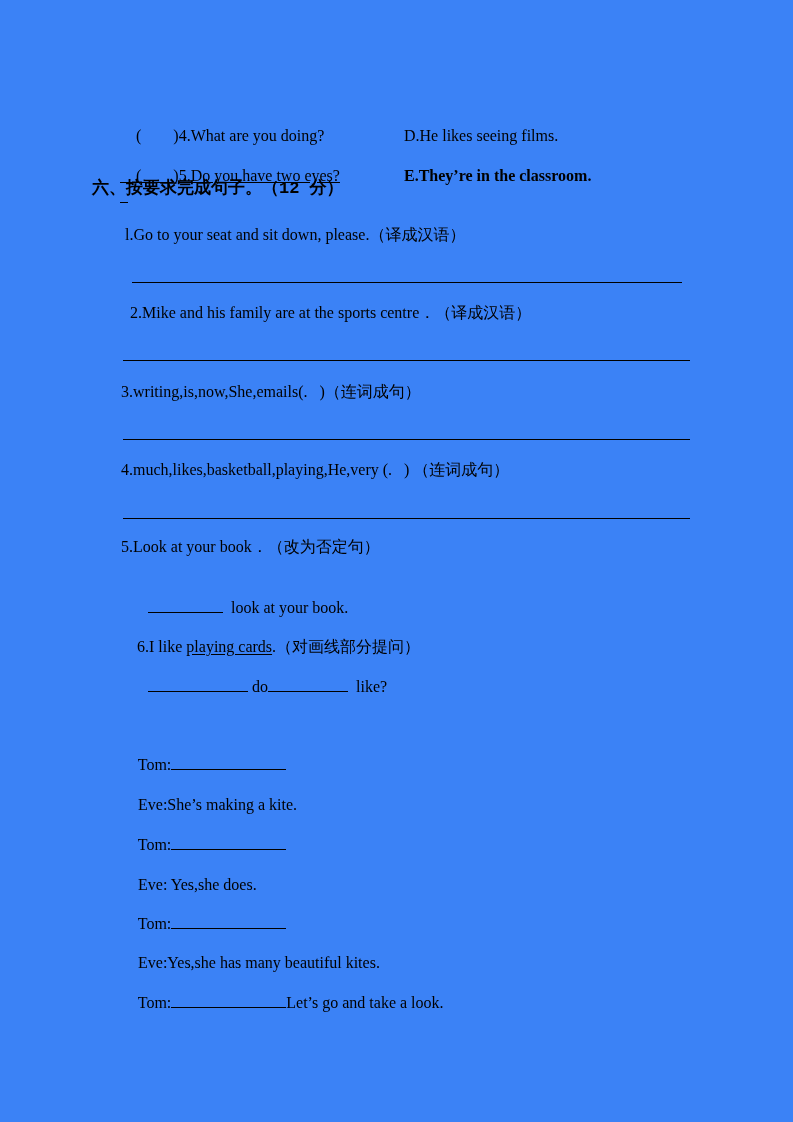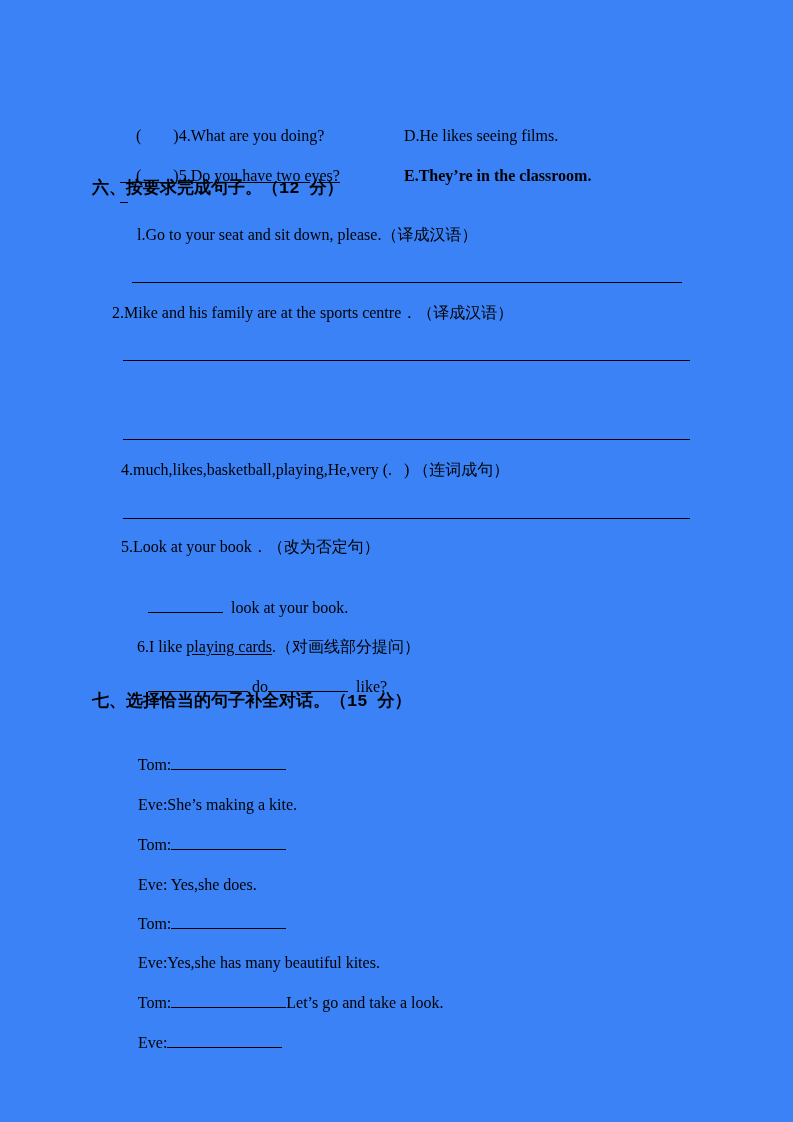--- a/index.html
+++ b/index.html
@@ -54,44 +54,44 @@
   </div>
   <div class="line" style="left:120px; top:146px;text-decoration:underline;">
     <span>(        )5.Do you have two eyes?</span>
   </div>
   <div class="line" style="left:388px; top:146px;font-weight:bold;">
     <span>E.They’re in the classroom.</span>
   </div>
 
   <div class="line heading" style="left:92px; top:179px;">六、按要求完成句子。（12 分）</div>
 
-  <div class="line" style="left:137px; top:225px;">l.Go to your seat and sit down, please.（译成汉语）</div>
+  <div class="line" style="left:125px; top:225px;">l.Go to your seat and sit down, please.（译成汉语）</div>
   <div class="rule" style="left:132px; top:282px; width:550px;"></div>
 
-  <div class="line" style="left:112px; top:303px;">2.Mike and his family are at the sports centre．（译成汉语）</div>
+  <div class="line" style="left:130px; top:303px;">2.Mike and his family are at the sports centre．（译成汉语）</div>
   <div class="rule" style="left:123px; top:360px; width:567px;"></div>
 
+  <div class="line" style="left:121px; top:382px;">3.writing,is,now,She,emails(.   )（连词成句）</div>
   <div class="rule" style="left:123px; top:439px; width:567px;"></div>
 
   <div class="line" style="left:121px; top:460px;">4.much,likes,basketball,playing,He,very (.   ) （连词成句）</div>
   <div class="rule" style="left:123px; top:518px; width:567px;"></div>
 
   <div class="line" style="left:121px; top:537px;">5.Look at your book．（改为否定句）</div>
   <div class="line" style="left:132px; top:578px;">
     <span class="blank w75"></span><span>  look at your book.</span>
   </div>
 
   <div class="line" style="left:121px; top:617px;">
     <span>6.I like </span><span class="ul">playing cards</span><span>.（对画线部分提问）</span>
   </div>
   <div class="line" style="left:132px; top:657px;">
     <span class="blank w100"></span><span> do</span><span class="blank w80"></span><span>  like?</span>
   </div>
 
-  <div class="line heading" style="left:92px; top:692px;">七、选择恰当的句子补全对话。（15 分）</div>
 
   <div class="line" style="left:122px; top:735px;">
     <span>Tom:</span><span class="blank w115"></span>
   </div>
   <div class="line" style="left:122px; top:775px;">
     <span>Eve:She’s making a kite.</span>
   </div>
   <div class="line" style="left:122px; top:815px;">
     <span>Tom:</span><span class="blank w115"></span>
   </div>
@@ -100,17 +100,14 @@
   </div>
   <div class="line" style="left:122px; top:894px;">
     <span>Tom:</span><span class="blank w115"></span>
   </div>
   <div class="line" style="left:122px; top:933px;font-family:Liberation Serif, serif;">
     <span>Eve:Yes,she has many beautiful kites.</span>
   </div>
   <div class="line" style="left:122px; top:973px;">
     <span>Tom:</span><span class="blank w115"></span><span>Let’s go and take a look.</span>
   </div>
-  <div class="line" style="left:122px; top:1013px;">
-    <span>Eve:</span><span class="blank w115"></span>
-  </div>
 
 </div>
 
 </body></html>

